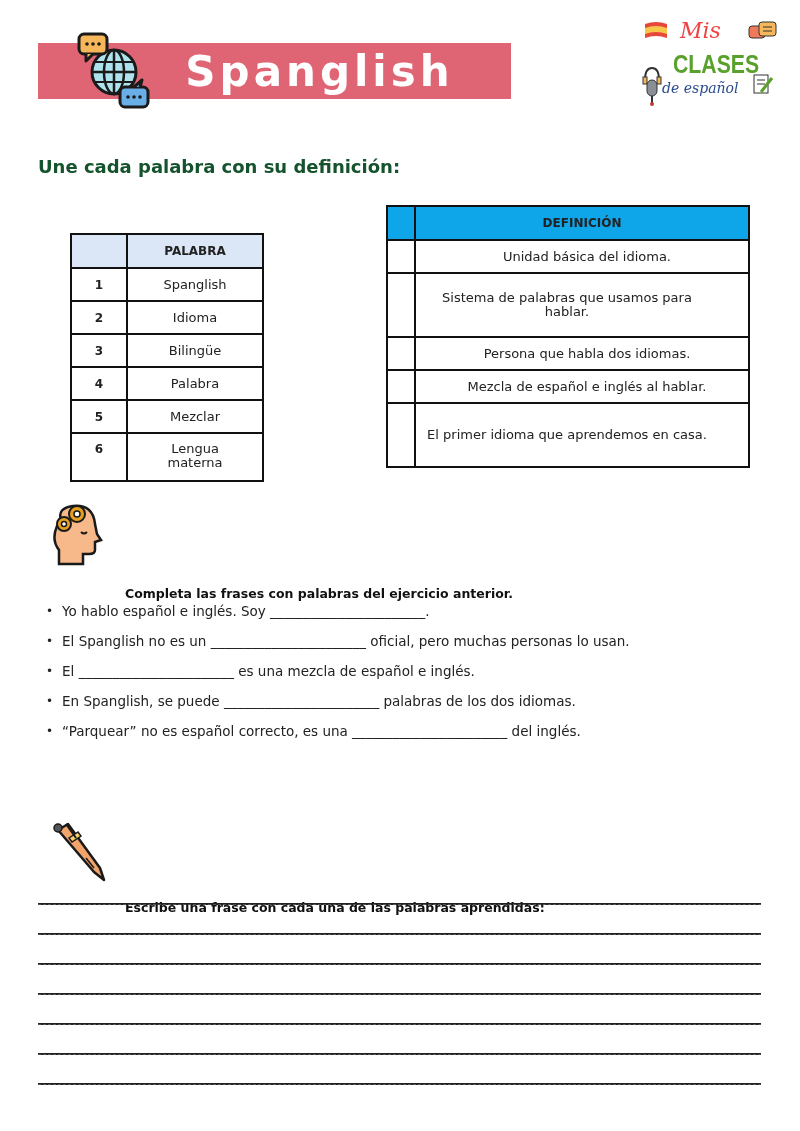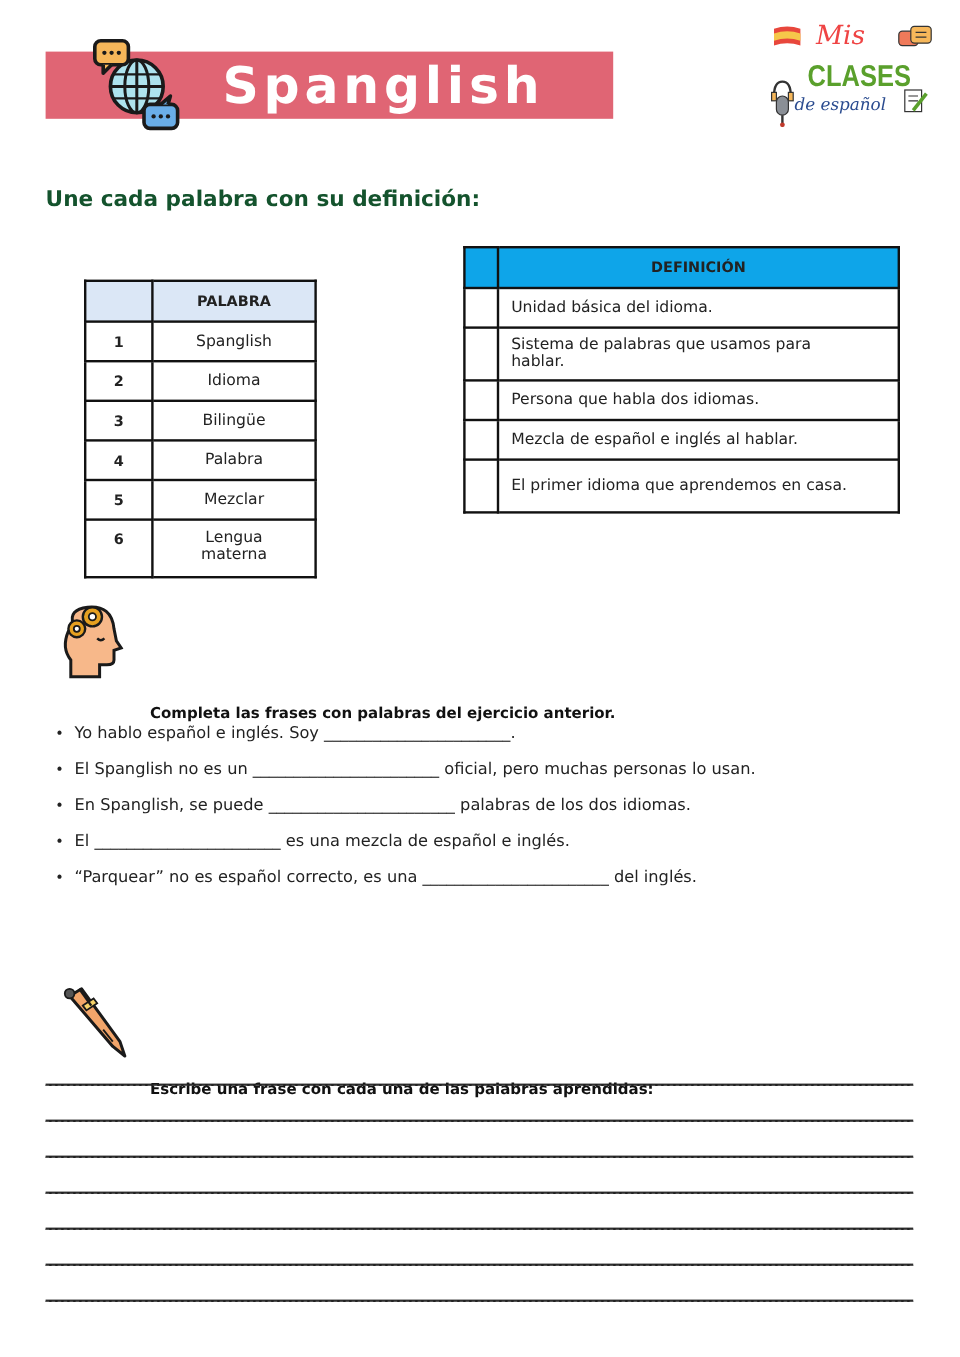--- a/index.html
+++ b/index.html
@@ -23,23 +23,23 @@
   td, th { border: 2px solid #111; font-size: 13px; }
   .t1 { left: 70px; top: 213px; width: 194px; margin-top: 20px; }
   .t1 th { background: #dbe7f6; height: 34px; font-size: 12px; font-weight: bold; }
   .t1 td { height: 33px; text-align: center; vertical-align: middle; }
   .t1 td.num { width: 56px; font-weight: bold; font-size: 12px; }
   .t1 td.word { line-height: 14px; }
   .t1 tr.tall td { height: 48px; vertical-align: top; padding-top: 8px; }
 
   .t2 { left: 386px; top: 205px; width: 364px; }
   .t2 th { background: #0ea5e9; height: 34px; font-size: 12px; font-weight: bold; }
-  .t2 td { height: 33px; padding-left: 10px; text-align: left; vertical-align: middle; line-height: 14px; }
+  .t2 td { height: 33px; padding-left: 10px; text-align: center; vertical-align: middle; line-height: 14px; }
   .t2 td.blank { width: 28px; padding: 0; }
-  .t2 tr.tall td { height: 44px; }
+  .t2 tr.tall td { height: 64px; }
 
   .sec-icon { position: absolute; }
   .sec-title { position: absolute; font-size: 12.5px; font-weight: bold; color: #111; margin-top: 48px; }
 
   .bullets { position: absolute; left: 46px; top: 596px; list-style: none; }
   .bullets li { height: 30px; font-size: 13.5px; color: #222; display: flex; align-items: center; }
   .bullets li::before { content: "•"; margin-right: 9px; font-size: 12px; }
 
   .lines { position: absolute; left: 38px; top: 903px; width: 723px; }
   .wline { height: 2px; background: #222; margin-bottom: 28px; border-bottom: 1px dashed #555; }
@@ -169,22 +169,22 @@
   <circle cx="30" cy="14" r="3" fill="#fff" stroke="#1a1a1a" stroke-width="1.5"></circle>
   <circle cx="17" cy="24" r="7" fill="#e6a020" stroke="#1a1a1a" stroke-width="2"></circle>
   <circle cx="17" cy="24" r="2.5" fill="#fff" stroke="#1a1a1a" stroke-width="1.5"></circle>
   <path d="M34 32 Q37 35 40 32" fill="none" stroke="#1a1a1a" stroke-width="2"></path>
 </svg>
 <div class="sec-title" style="left:125px;top:538px">Completa las frases con palabras del ejercicio anterior.</div>
 
 <ul class="bullets">
   <li>Yo hablo español e inglés. Soy _______________________.</li>
   <li>El Spanglish no es un _______________________ oficial, pero muchas personas lo usan.</li>
+  <li>El _______________________ es una mezcla de español e inglés.</li>
   <li>En Spanglish, se puede _______________________ palabras de los dos idiomas.</li>
-  <li>El _______________________ es una mezcla de español e inglés.</li>
   <li>“Parquear” no es español correcto, es una _______________________ del inglés.</li>
 </ul>
 
 <svg class="sec-icon" style="left:50px;top:820px" width="60" height="62" viewBox="0 0 60 62">
   <path d="M8 10 L18 4 L50 48 L54 60 L44 52 Z" fill="#f2a56a" stroke="#1a1a1a" stroke-width="2.5" stroke-linejoin="round"></path>
   <path d="M19 18 L28 12 L31 16 L22 22 Z" fill="#f6d36a" stroke="#1a1a1a" stroke-width="1.5"></path>
   <circle cx="8" cy="8" r="4" fill="#555" stroke="#1a1a1a" stroke-width="1.5"></circle>
   <line x1="16" y1="4" x2="26" y2="18" stroke="#1a1a1a" stroke-width="2"></line>
   <line x1="36" y1="38" x2="44" y2="48" stroke="#1a1a1a" stroke-width="1.5"></line>
 </svg>

